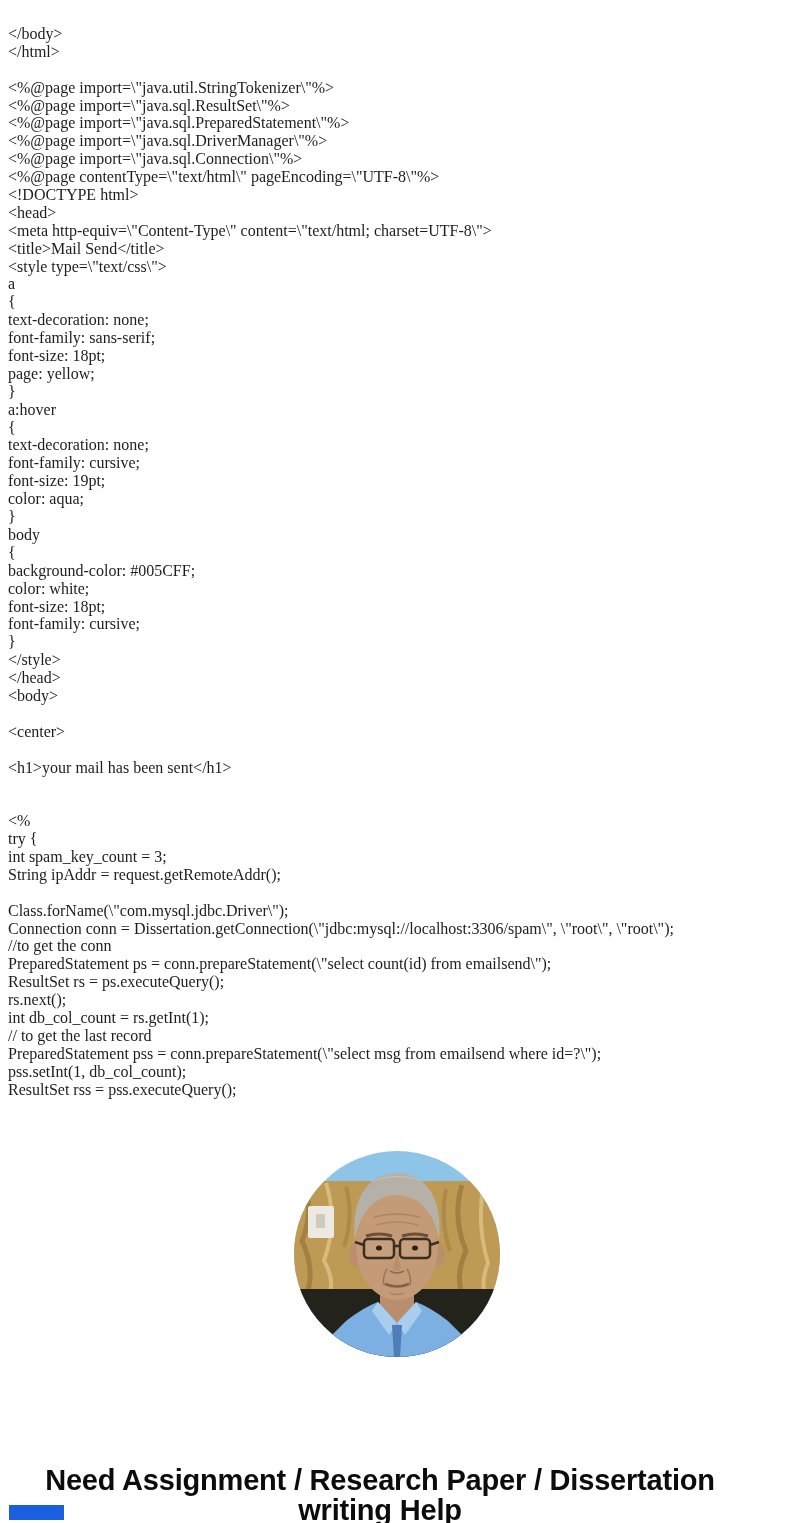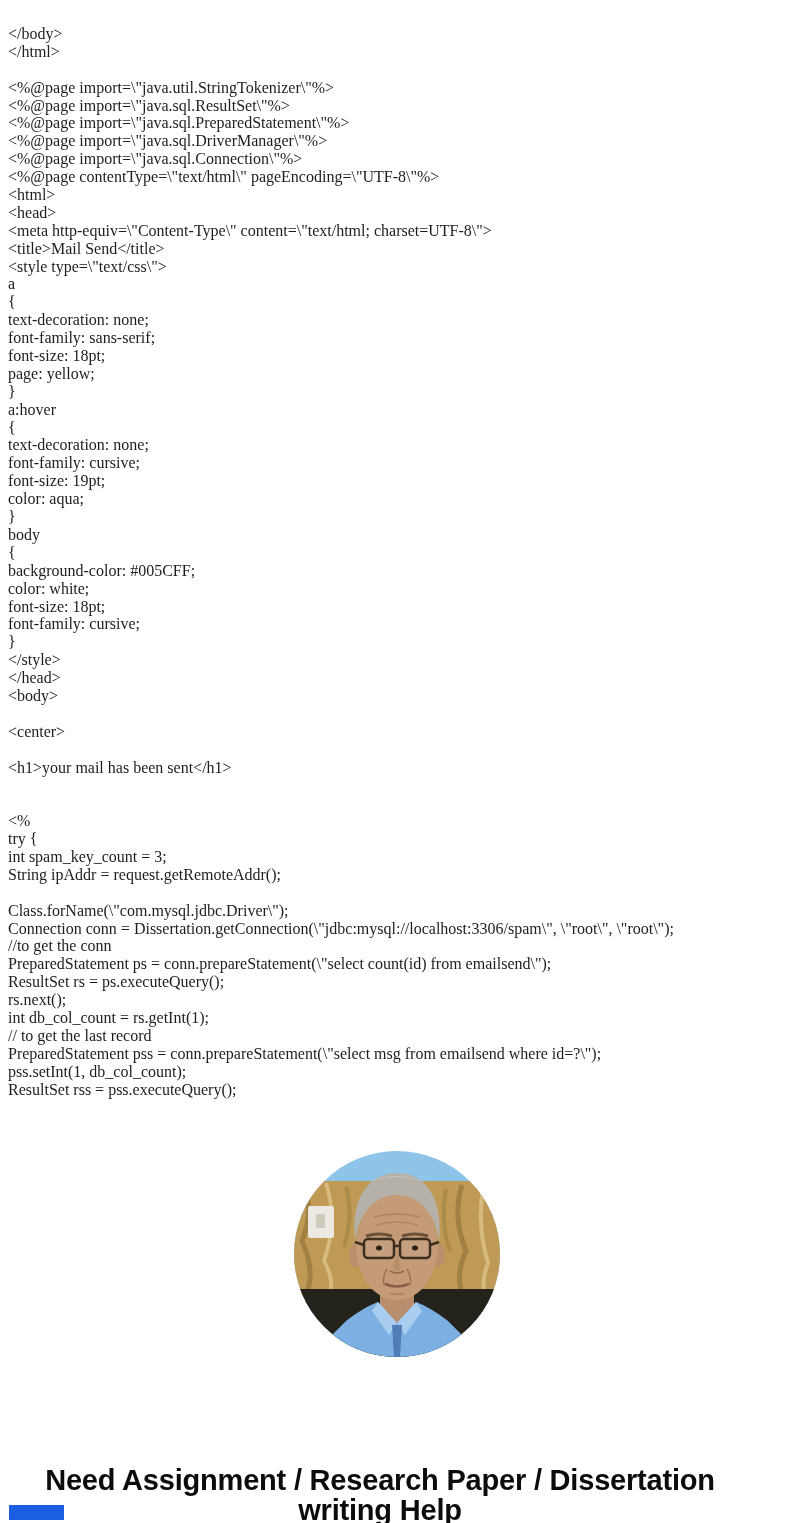--- a/index.html
+++ b/index.html
@@ -66,21 +66,21 @@
   <div class="code">
       <div class="code-line">&lt;/body&gt;</div>
       <div class="code-line">&lt;/html&gt;</div>
       <div class="code-line">&nbsp;</div>
       <div class="code-line">&lt;%@page import=\"java.util.StringTokenizer\"%&gt;</div>
       <div class="code-line">&lt;%@page import=\"java.sql.ResultSet\"%&gt;</div>
       <div class="code-line">&lt;%@page import=\"java.sql.PreparedStatement\"%&gt;</div>
       <div class="code-line">&lt;%@page import=\"java.sql.DriverManager\"%&gt;</div>
       <div class="code-line">&lt;%@page import=\"java.sql.Connection\"%&gt;</div>
       <div class="code-line">&lt;%@page contentType=\"text/html\" pageEncoding=\"UTF-8\"%&gt;</div>
-      <div class="code-line">&lt;html&gt;</div>
+      <div class="code-line">&lt;!DOCTYPE html&gt;</div>
       <div class="code-line">&lt;head&gt;</div>
       <div class="code-line">&lt;meta http-equiv=\"Content-Type\" content=\"text/html; charset=UTF-8\"&gt;</div>
       <div class="code-line">&lt;title&gt;Mail Send&lt;/title&gt;</div>
       <div class="code-line">&lt;style type=\"text/css\"&gt;</div>
       <div class="code-line">a</div>
       <div class="code-line">{</div>
       <div class="code-line">text-decoration: none;</div>
       <div class="code-line">font-family: sans-serif;</div>
       <div class="code-line">font-size: 18pt;</div>
       <div class="code-line">page: yellow;</div>

